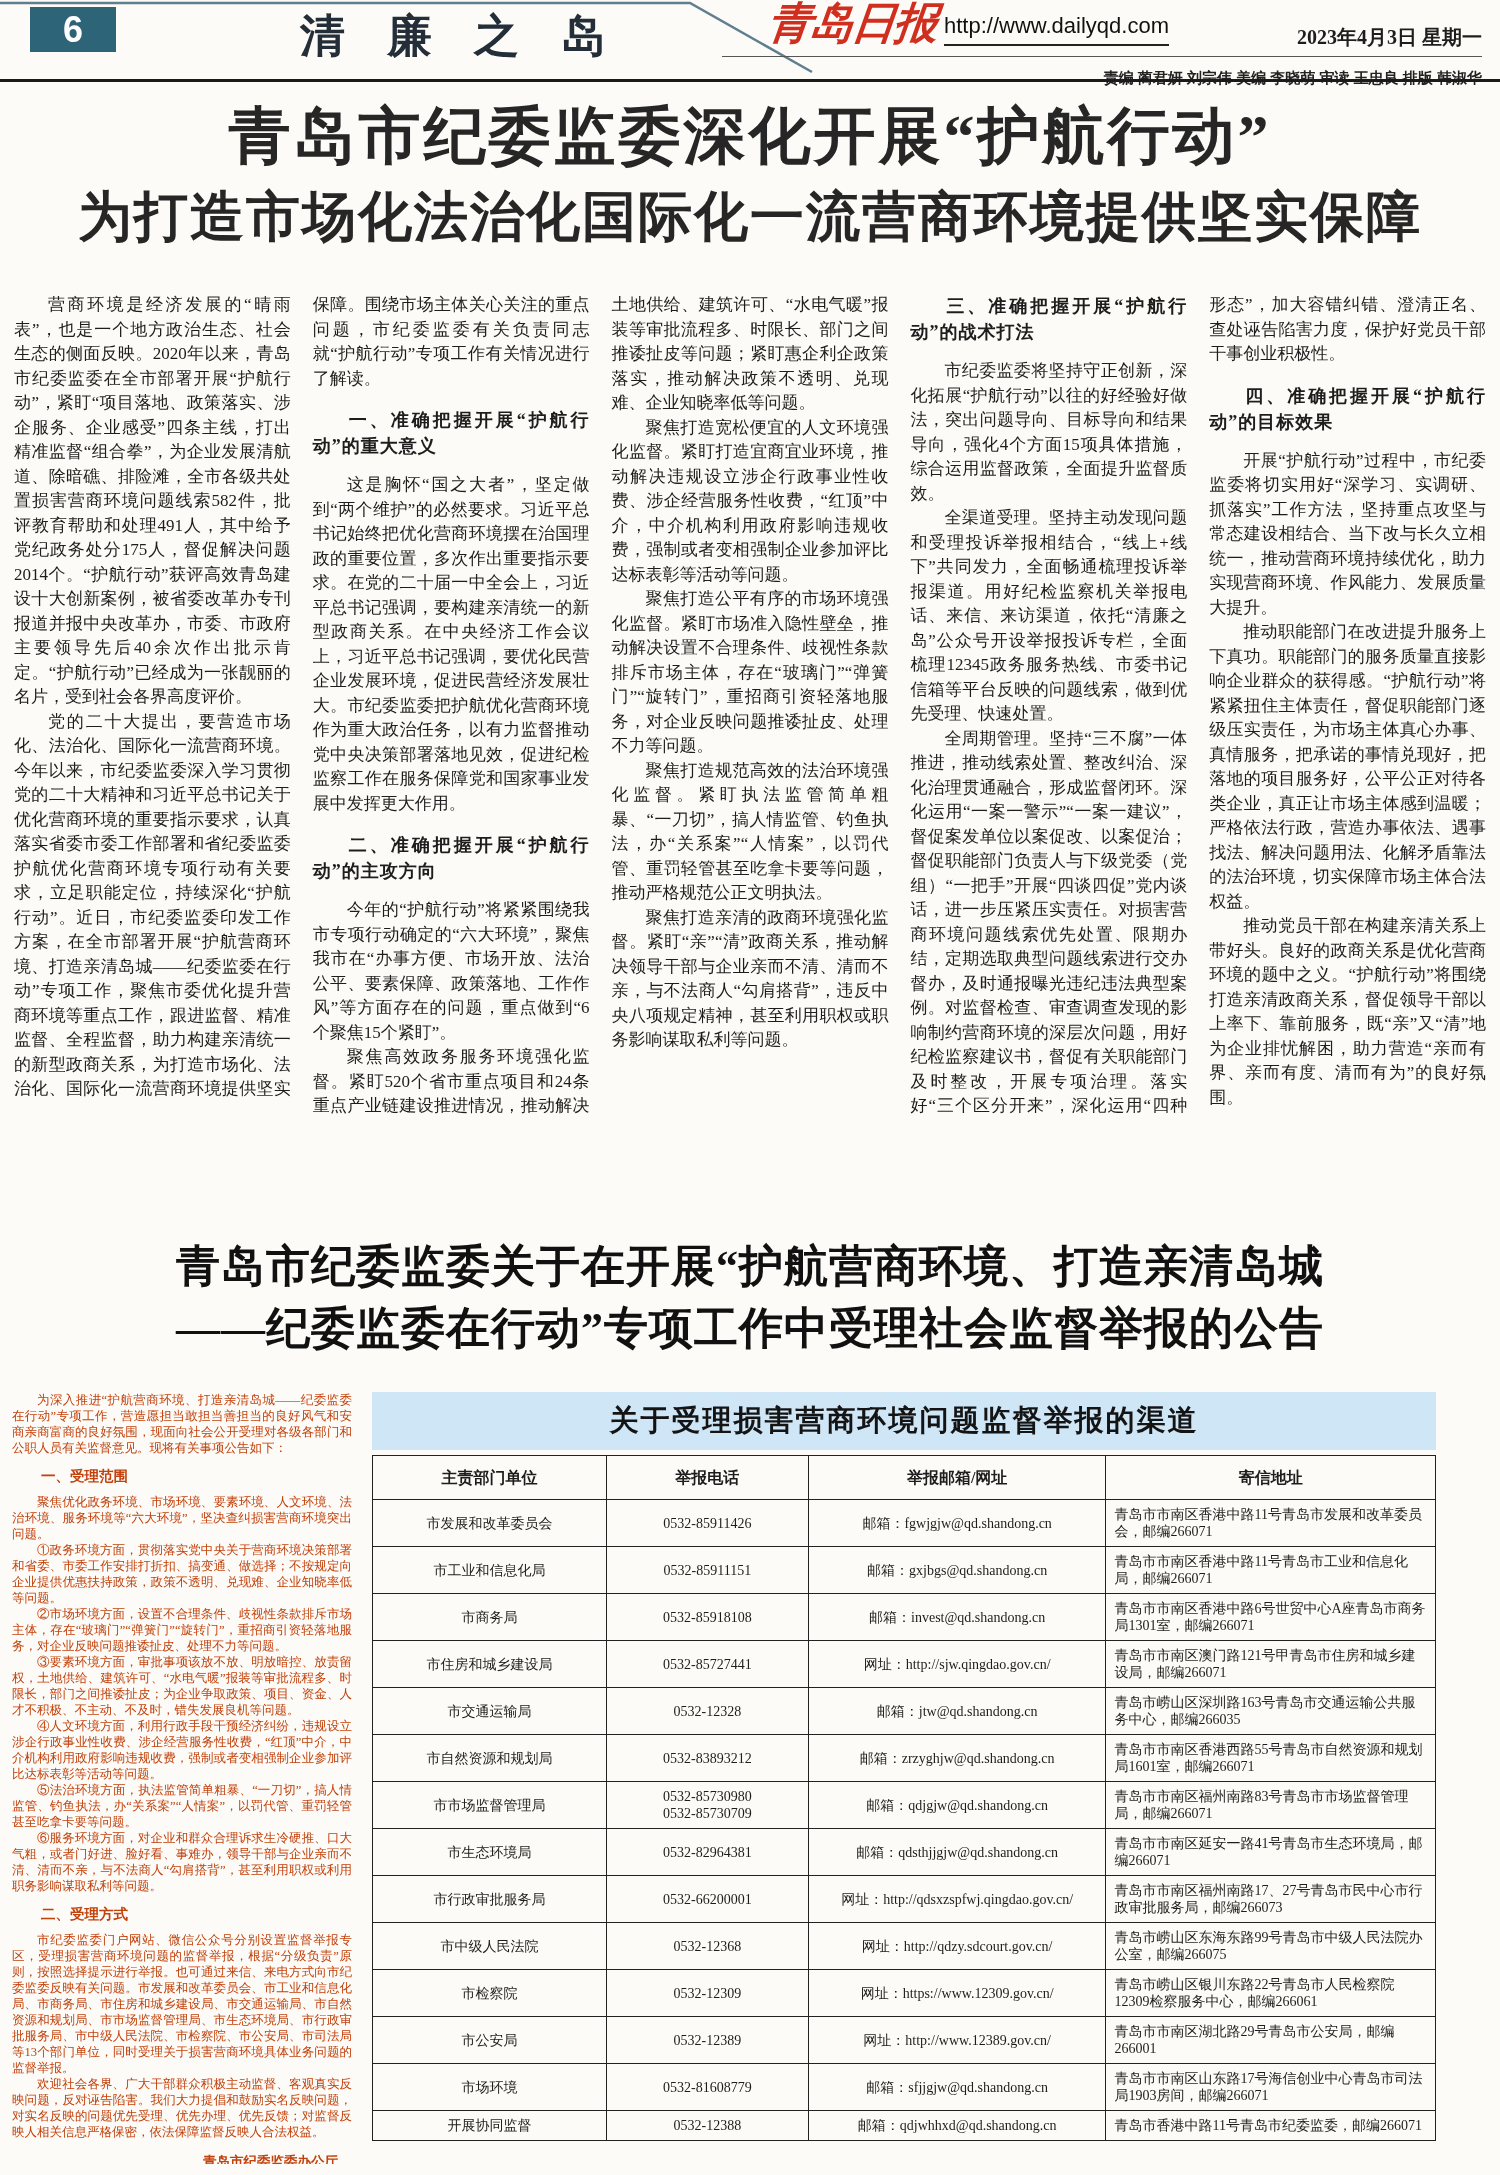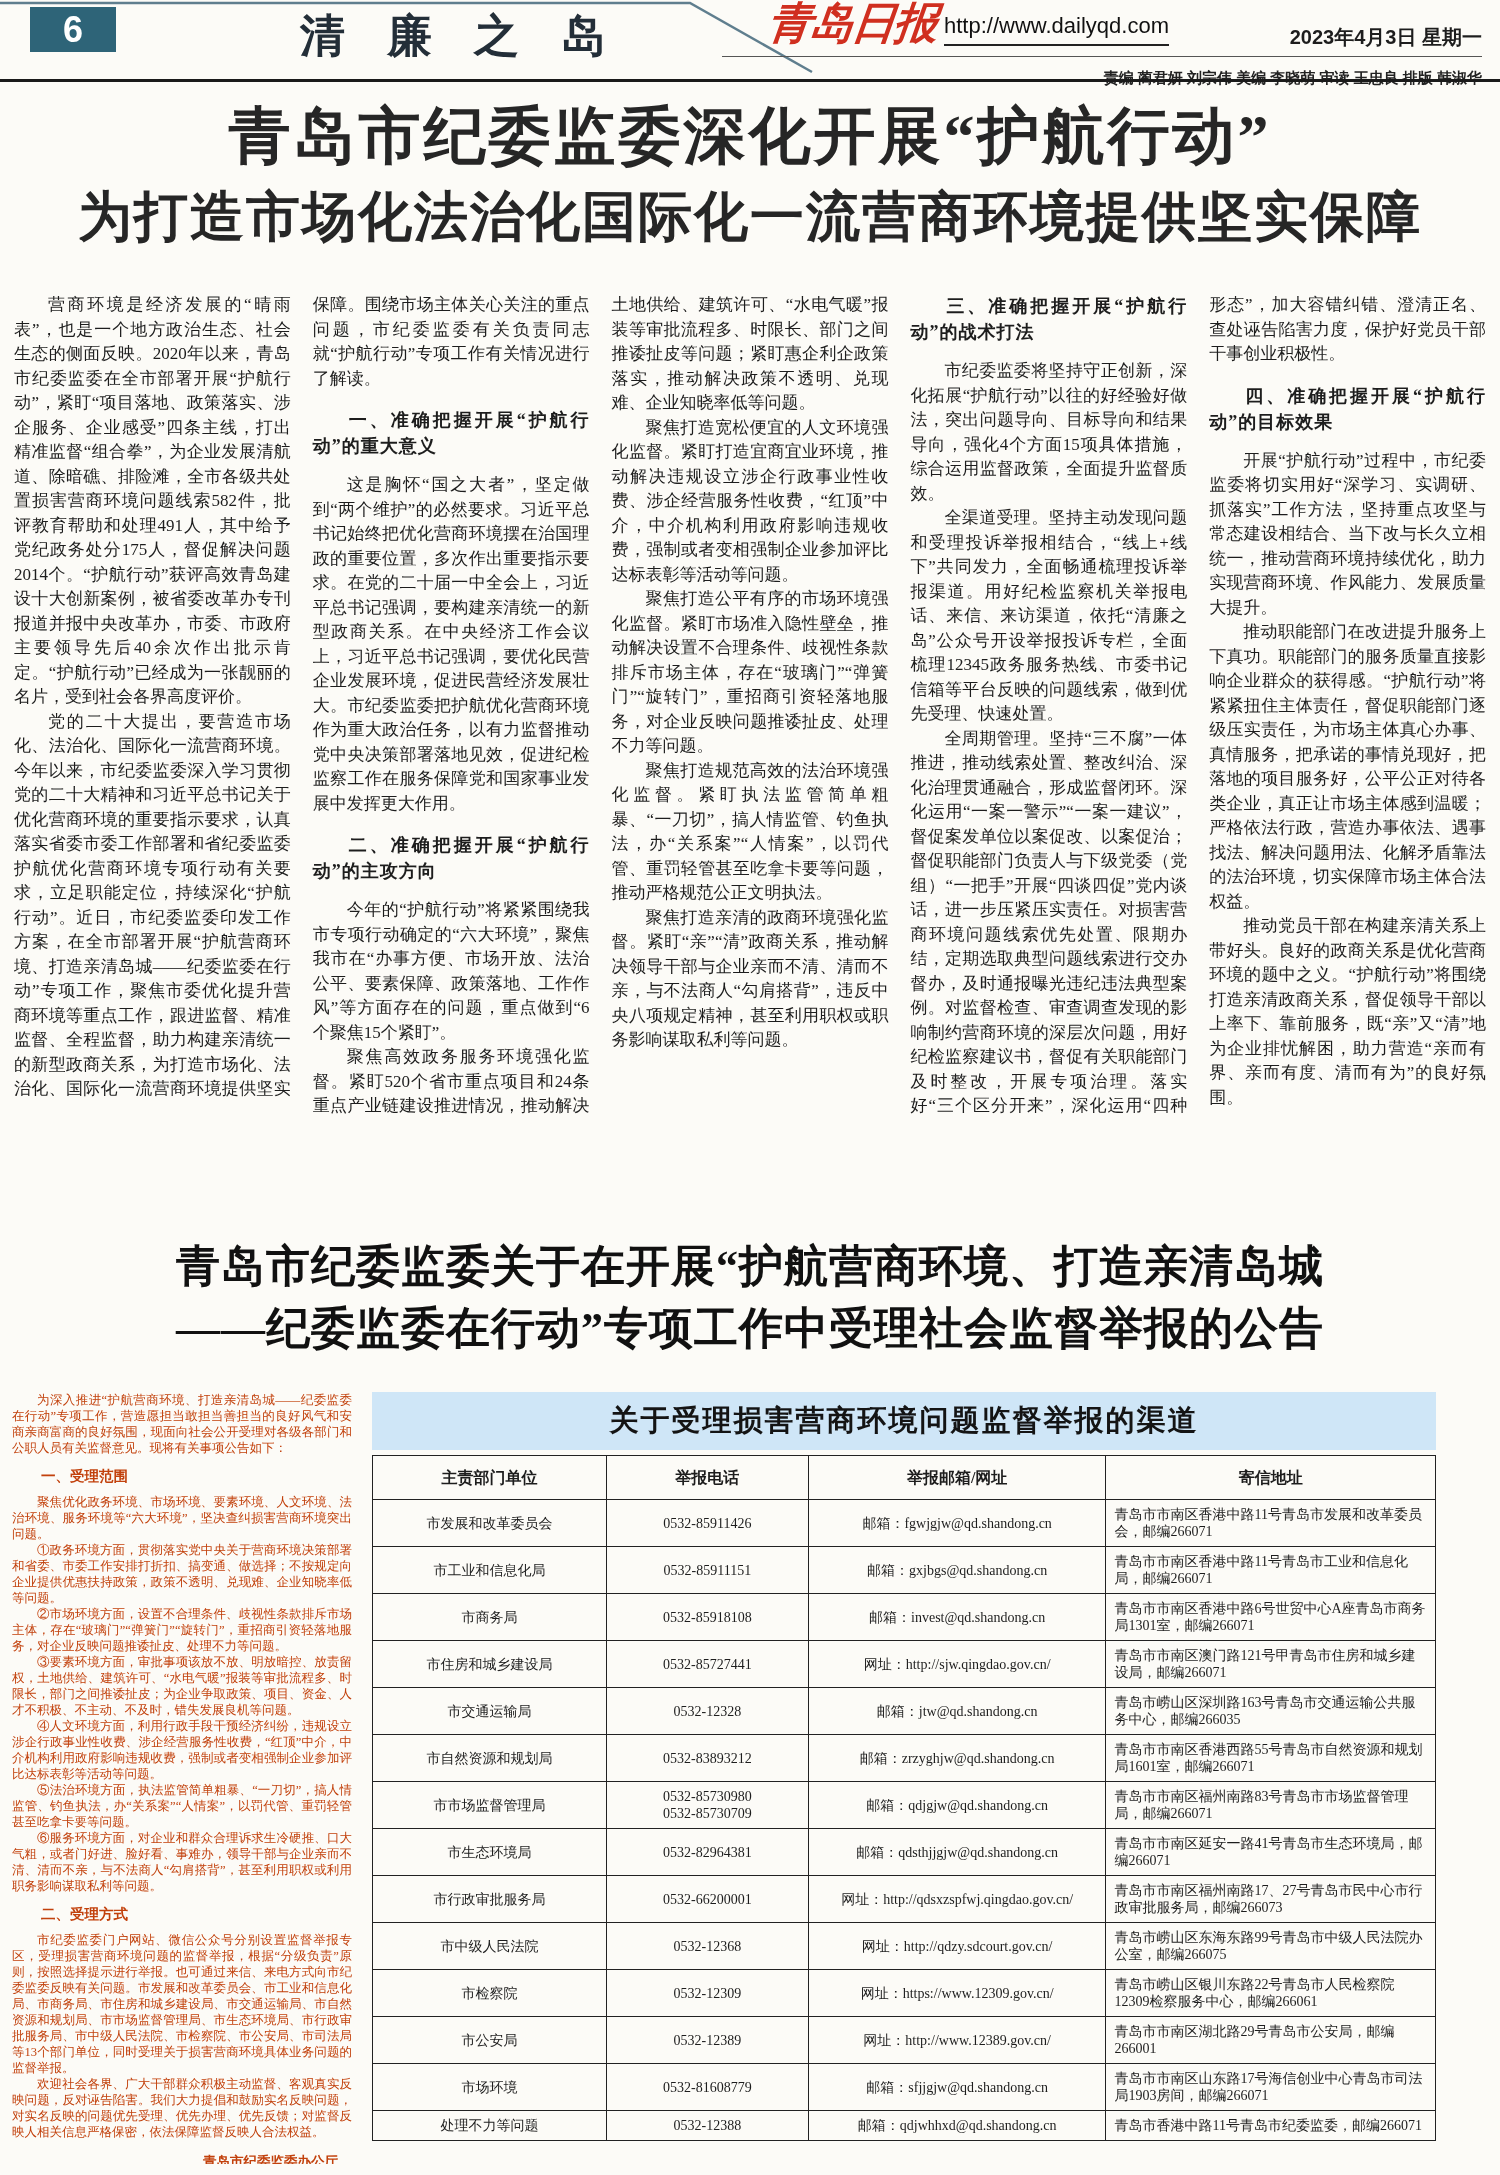--- a/index.html
+++ b/index.html
@@ -26,21 +26,21 @@
   .masthead{position:absolute;left:768px;top:2px;display:flex;align-items:flex-end;}
   .logo{
     color:var(--red);font-size:44px;font-weight:bold;font-style:italic;
     transform:skewX(-6deg);letter-spacing:-2px;line-height:1;white-space:nowrap;
   }
   .siteurl{
     font-family:"Liberation Sans",sans-serif;font-size:22px;color:#111;margin-left:8px;
     border-bottom:2px solid #222;padding-bottom:2px;line-height:1.5;white-space:nowrap;
   }
   .issuedate{
-    position:absolute;right:18px;top:24px;font-family:Liberation Sans, sans-serif;
+    position:absolute;right:18px;top:24px;font-family:Liberation Serif, serif;
     font-weight:bold;font-size:20px;white-space:nowrap;
   }
   .credits{
     position:absolute;right:18px;top:56px;width:760px;text-align:right;
     font-family:"Liberation Sans",sans-serif;font-size:15px;font-weight:600;color:#222;
     border-top:1px solid #555;padding-top:12px;white-space:nowrap;
   }
   .hdr-rule{position:absolute;left:0;top:79px;width:1500px;height:3px;background:var(--rule);}
   
   .a1-head{position:absolute;left:0;top:92px;width:1500px;text-align:center;font-weight:bold;color:#262626;}
@@ -243,21 +243,21 @@
             <td class="c-contact">网址：http://www.12389.gov.cn/</td>
             <td class="c-addr">青岛市市南区湖北路29号青岛市公安局，邮编266001</td>
           </tr>
         <tr>
             <td class="c-dept">市场环境</td>
             <td class="c-phone">0532-81608779</td>
             <td class="c-contact">邮箱：sfjjgjw@qd.shandong.cn</td>
             <td class="c-addr">青岛市市南区山东路17号海信创业中心青岛市司法局1903房间，邮编266071</td>
           </tr>
         <tr>
-            <td class="c-dept">处理不力等问题</td>
+            <td class="c-dept">开展协同监督</td>
             <td class="c-phone">0532-12388</td>
             <td class="c-contact">邮箱：qdjwhhxd@qd.shandong.cn</td>
             <td class="c-addr">青岛市香港中路11号青岛市纪委监委，邮编266071</td>
           </tr>
       </tbody>
     </table>
   </div>
 
 </div>
 

